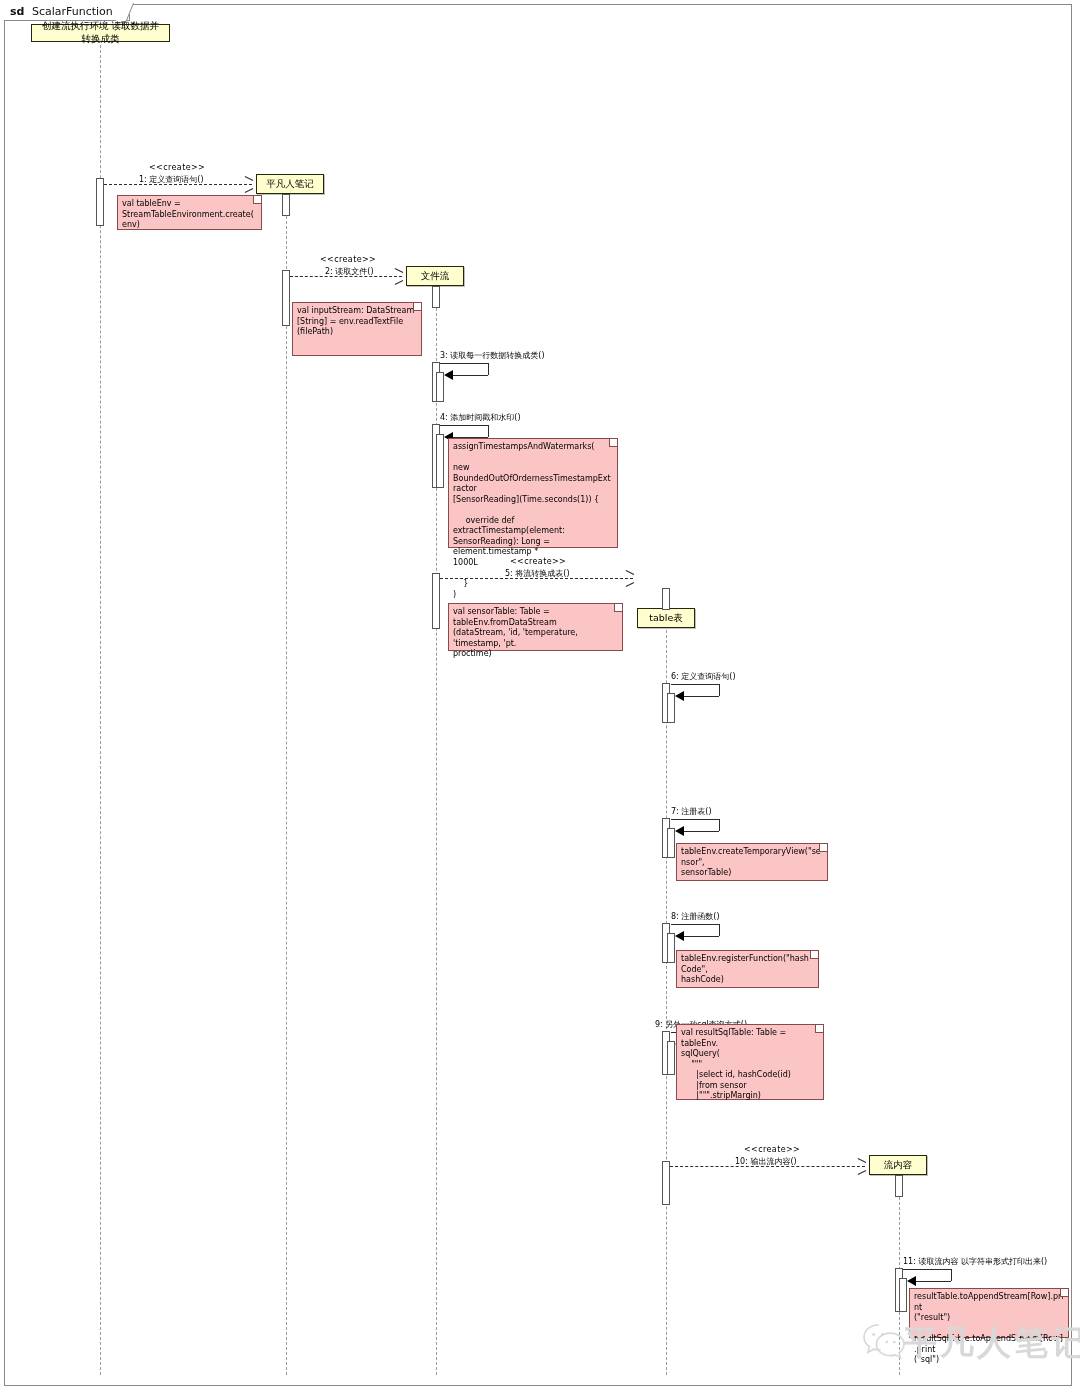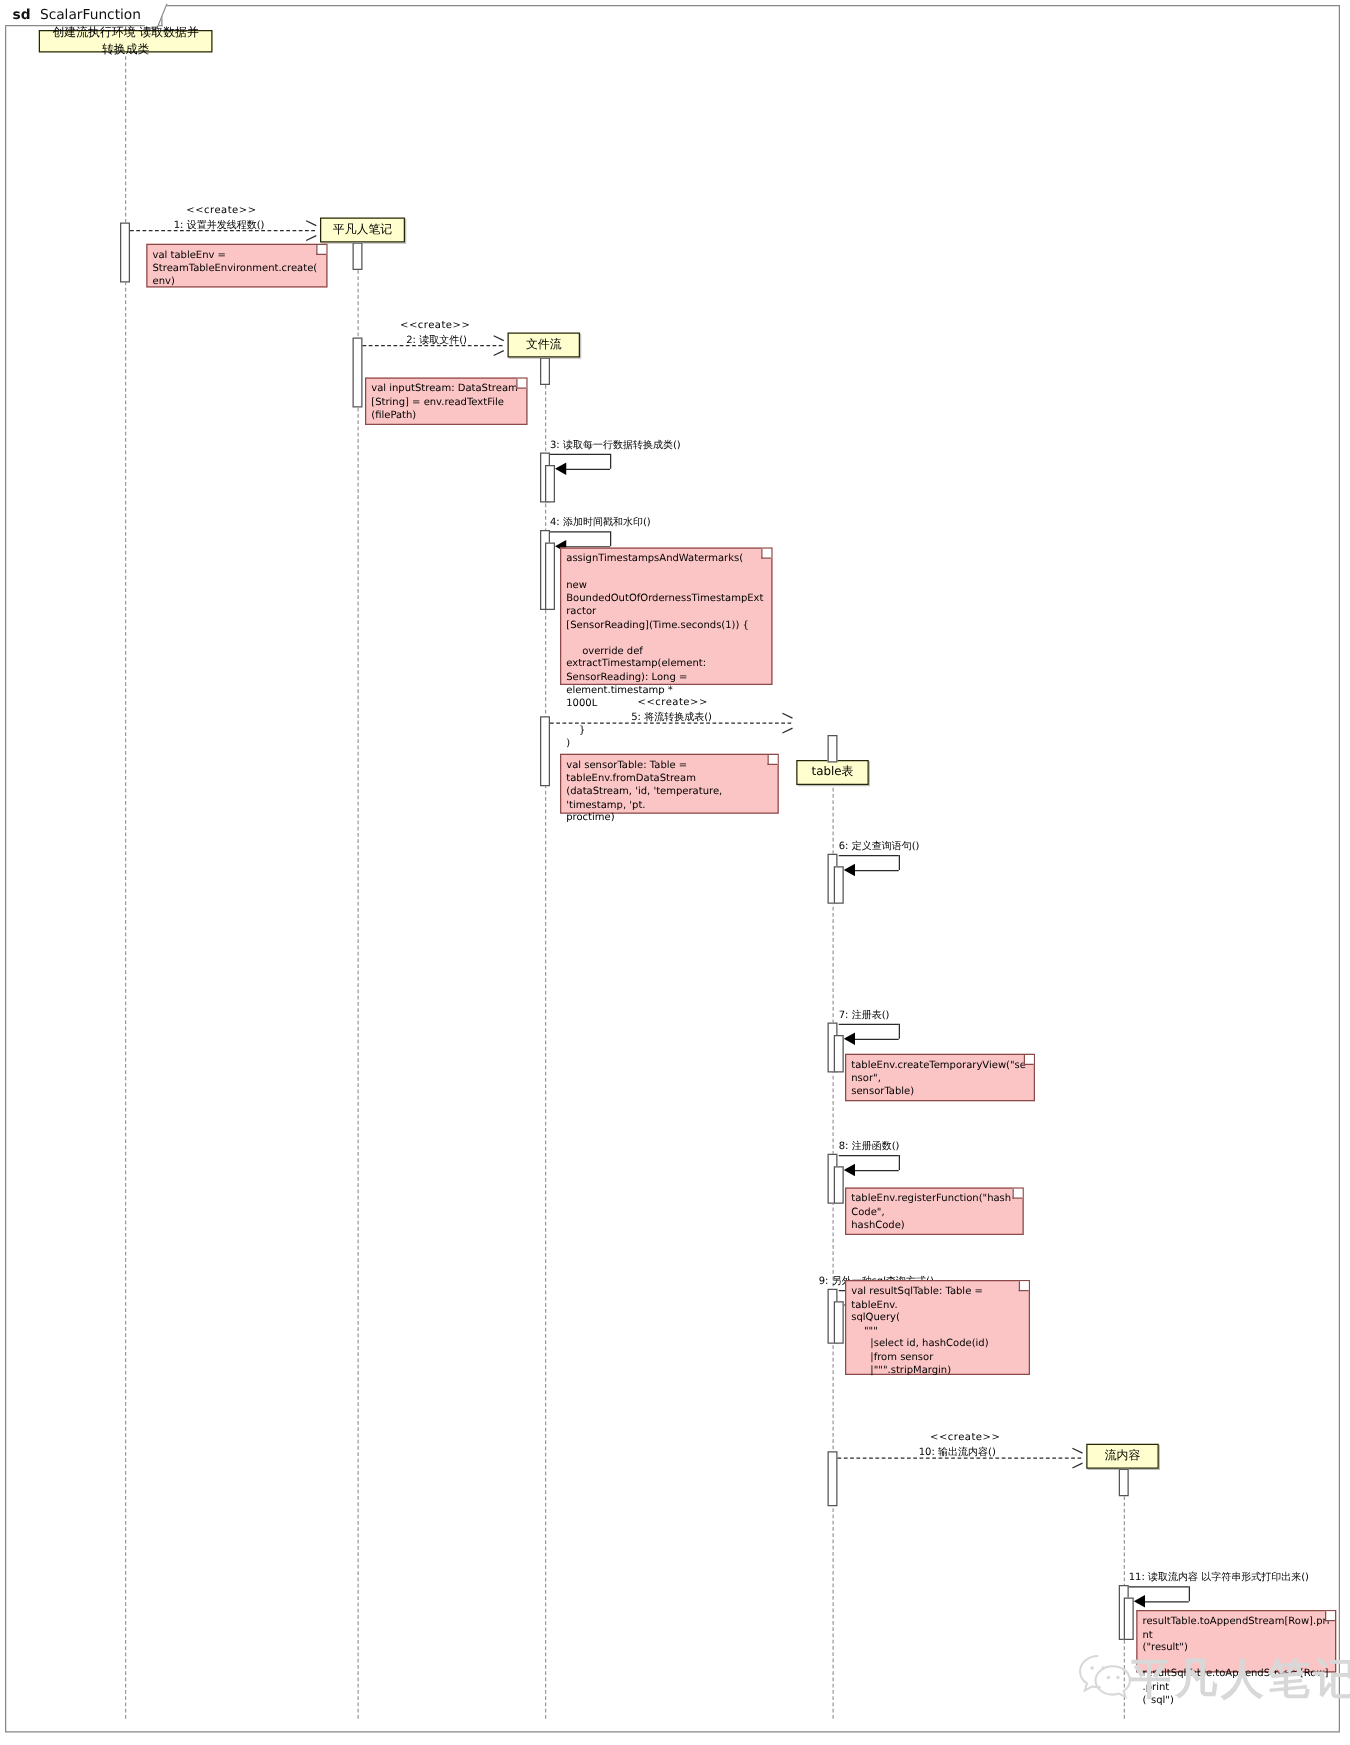--- a/index.html
+++ b/index.html
@@ -102,21 +102,21 @@
   <div class="activation" style="left:666.5px;top:933px;height:30px;"></div>
   <div class="activation" style="left:662px;top:1031px;height:44px;"></div>
   <div class="activation" style="left:666.5px;top:1041px;height:34px;"></div>
   <div class="activation" style="left:662px;top:1161px;height:44px;"></div>
 
   <div class="activation" style="left:894.5px;top:1175px;height:22px;"></div>
   <div class="activation" style="left:894.5px;top:1268px;height:44px;"></div>
   <div class="activation" style="left:899px;top:1278px;height:34px;"></div>
 
   <div class="stereo" style="left:149px;top:163px;">&lt;&lt;create&gt;&gt;</div>
-  <div class="msglabel" style="left:139px;top:174px;">1: 设置并发线程数()</div>
+  <div class="msglabel" style="left:139px;top:174px;">1: 定义查询语句()</div>
   <div class="arrowline" style="left:104px;top:184px;width:148px;"></div>
   <div class="arrowhead-open" style="left:244px;top:180px;"></div>
 
   <div class="stereo" style="left:320px;top:255px;">&lt;&lt;create&gt;&gt;</div>
   <div class="msglabel" style="left:325px;top:266px;">2: 读取文件()</div>
   <div class="arrowline" style="left:290px;top:276px;width:112px;"></div>
   <div class="arrowhead-open" style="left:394px;top:272px;"></div>
 
   <div class="msglabel" style="left:440px;top:350px;">3: 读取每一行数据转换成类()</div>
   <div class="selfmsg" style="left:440px;top:363px;">
@@ -181,21 +181,21 @@
     <div class="top" style="left:0;top:0;width:48px;"></div>
     <div class="right" style="left:48px;top:0;height:12px;"></div>
     <div class="bot" style="left:12px;top:12px;width:36px;"></div>
     <div class="tri" style="left:4px;top:7px;"></div>
   </div>
 
 
   <div class="note" style="left:117px;top:195px;width:145px;height:35px;">val tableEnv = 
 StreamTableEnvironment.create(env)</div>
 
-  <div class="note" style="left:292px;top:302px;width:130px;height:38px;">val inputStream: DataStream
+  <div class="note" style="left:292px;top:302px;width:130px;height:54px;">val inputStream: DataStream
 [String] = env.readTextFile
 (filePath)</div>
 
   <div class="note" style="left:448px;top:438px;width:170px;height:110px;">assignTimestampsAndWatermarks(
 
 new
 BoundedOutOfOrdernessTimestampExtractor
 [SensorReading](Time.seconds(1)) {
 
      override def extractTimestamp(element:

